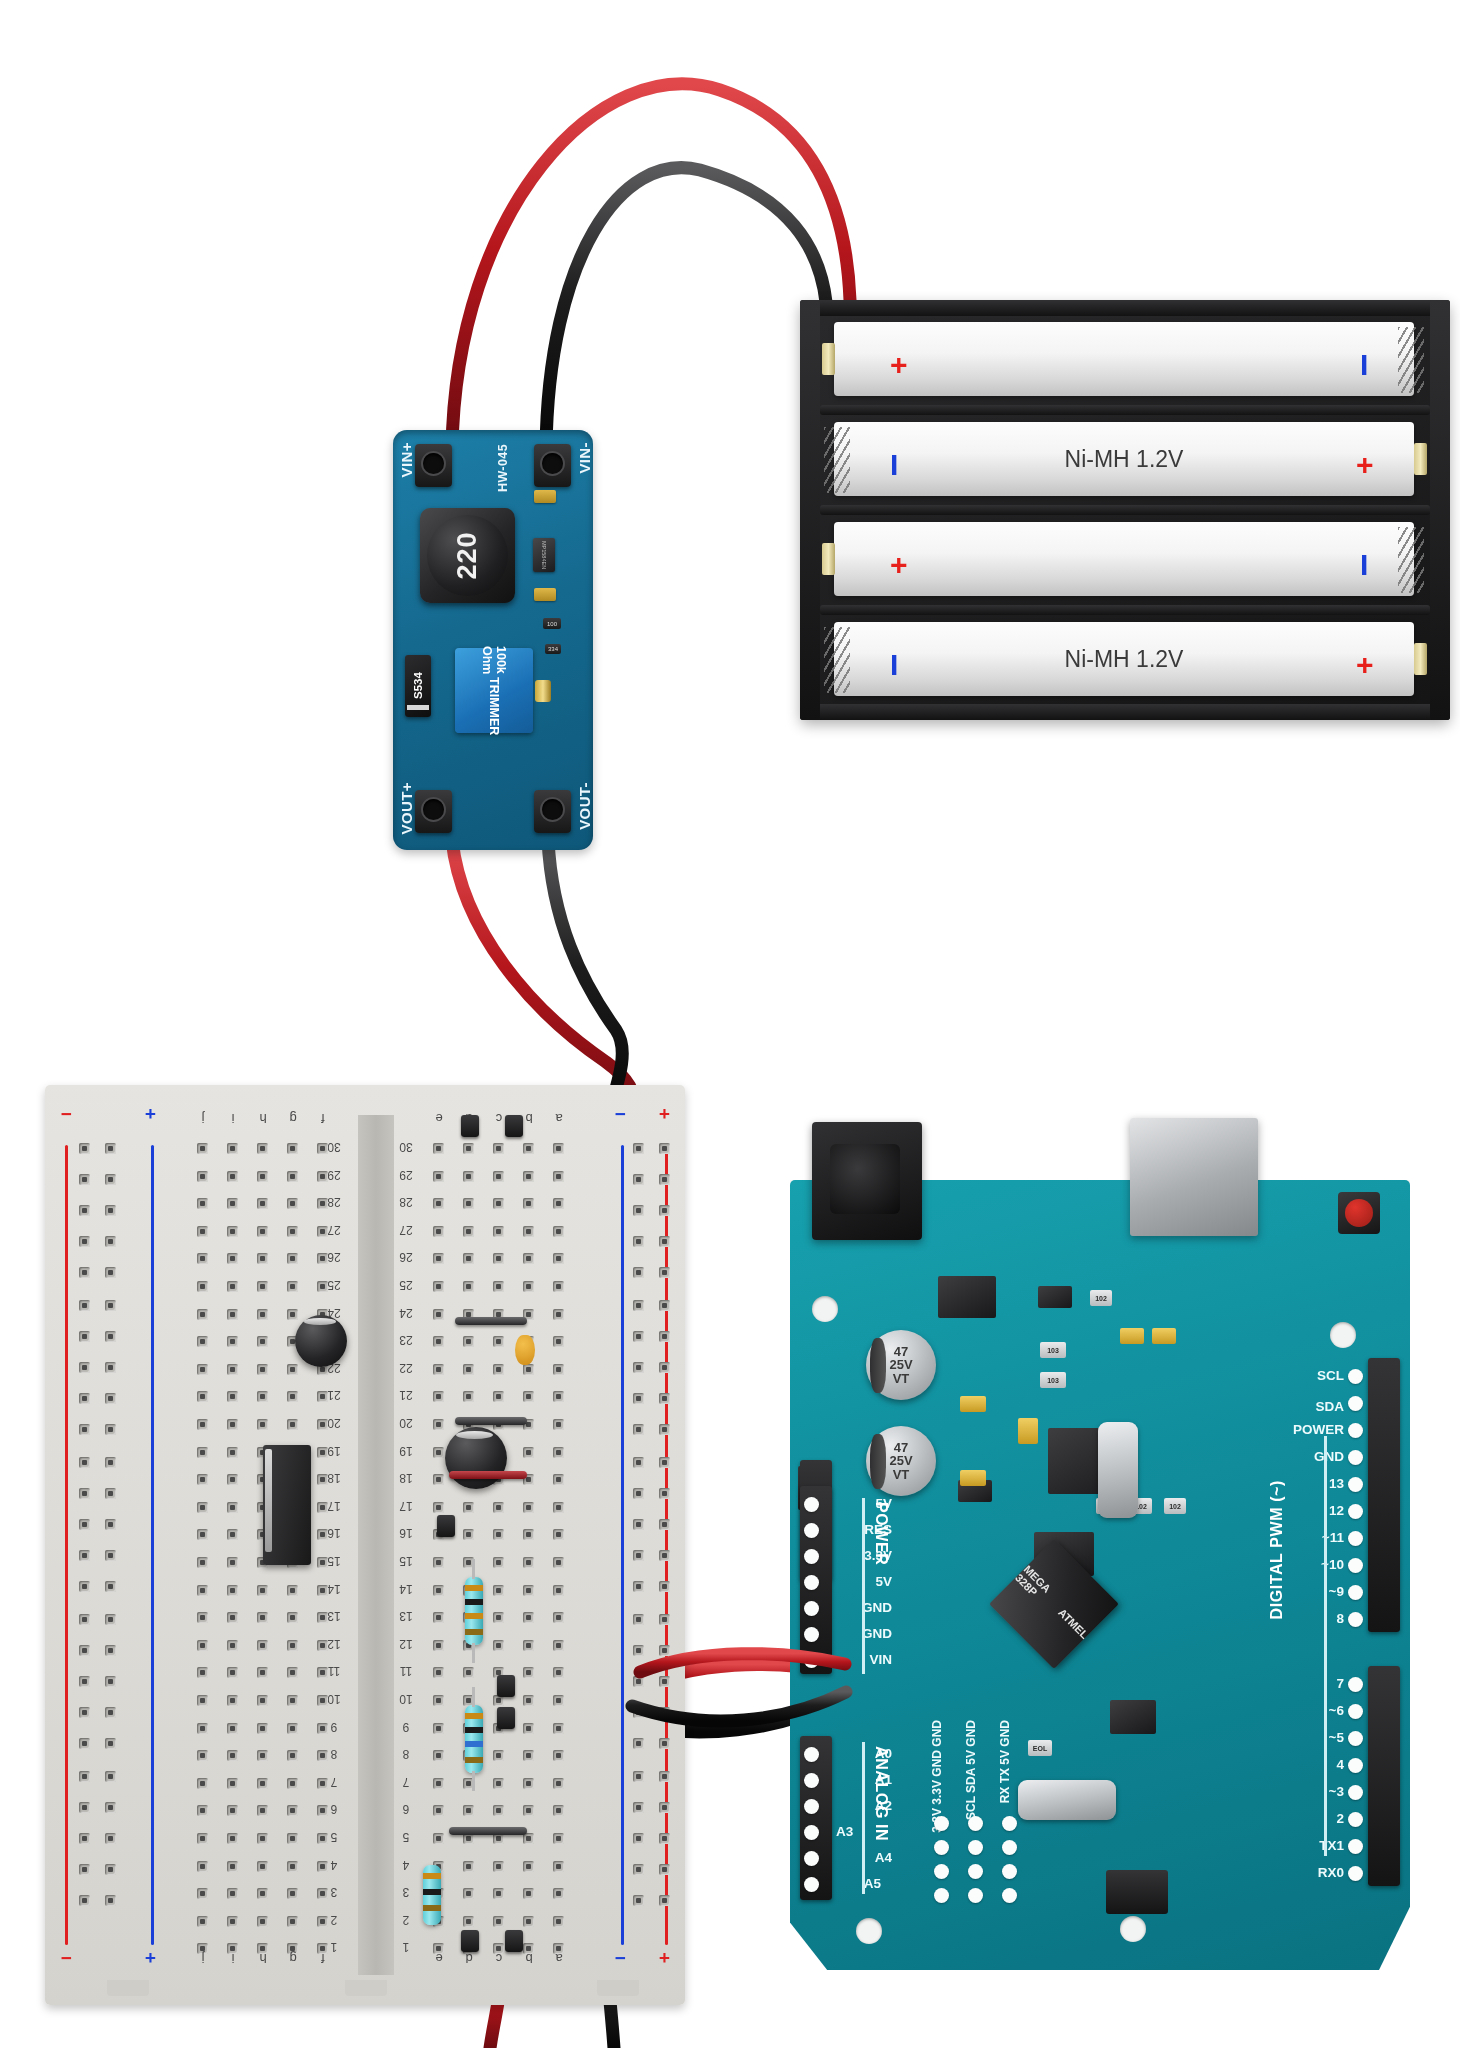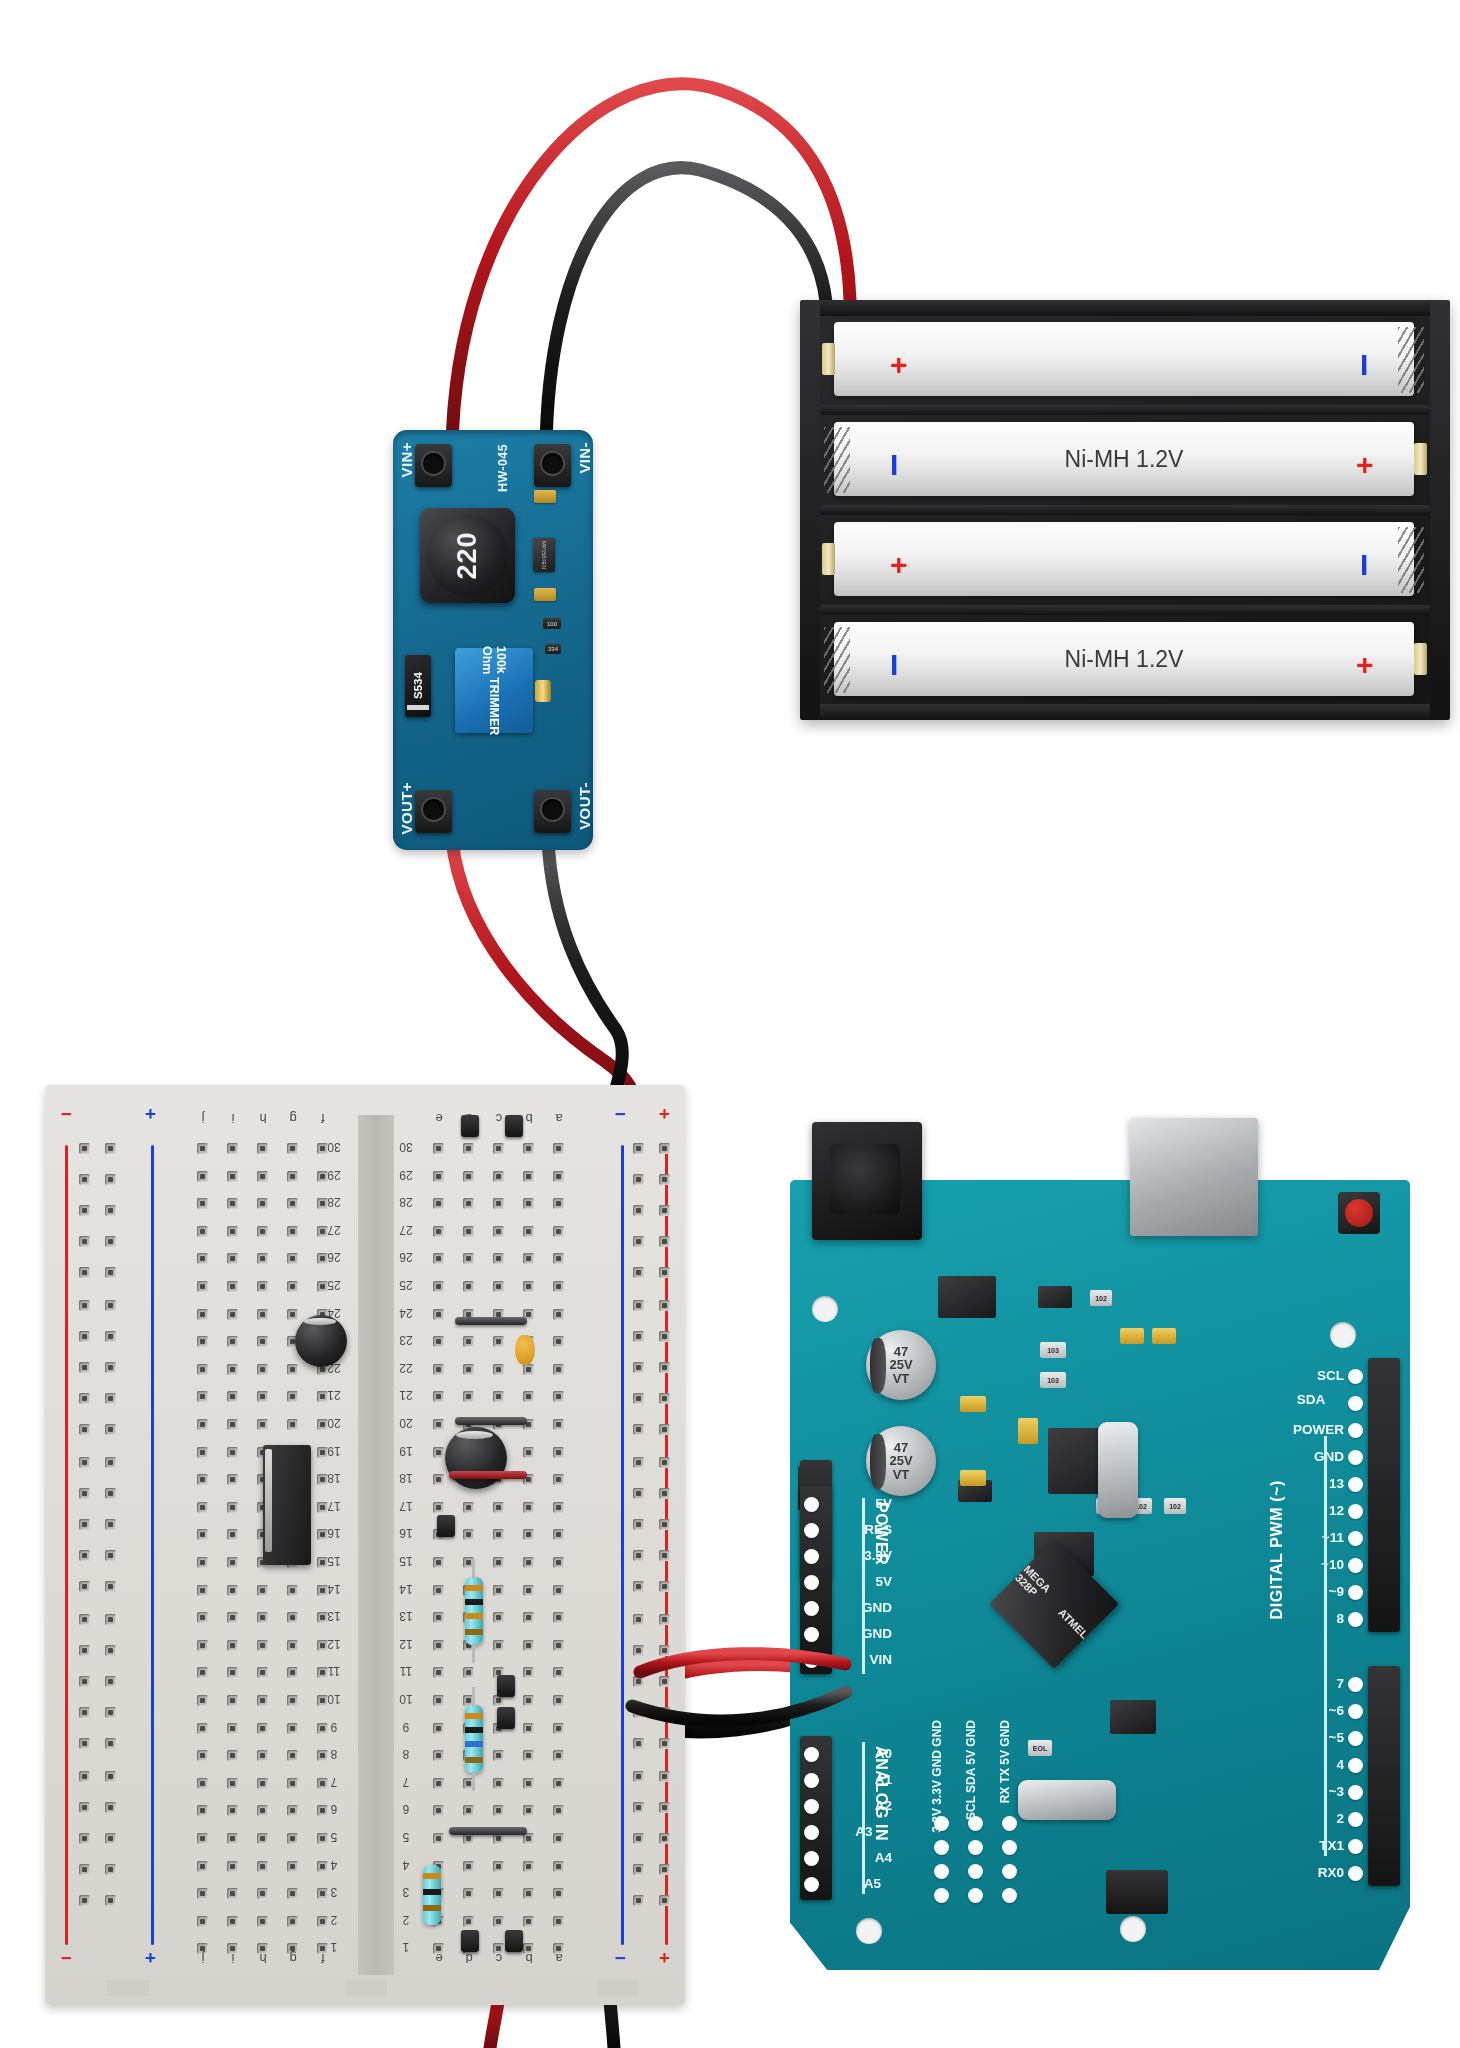--- a/index.html
+++ b/index.html
@@ -894,29 +894,29 @@
       <div class="plabel" style="left: 46px; top: 446px; width: 56px; text-align: right;">GND</div>
       <div class="hpin" style="left: 14px; top: 447px;"></div>
       <div class="plabel" style="left: 46px; top: 472px; width: 56px; text-align: right;">VIN</div>
       <div class="hpin" style="left: 14px; top: 473px;"></div>
       <div class="plabel" style="left: 46px; top: 566px; width: 56px; text-align: right;">A0</div>
       <div class="hpin" style="left: 14px; top: 567px;"></div>
       <div class="plabel" style="left: 46px; top: 592px; width: 56px; text-align: right;">A1</div>
       <div class="hpin" style="left: 14px; top: 593px;"></div>
       <div class="plabel" style="left: 46px; top: 618px; width: 56px; text-align: right;">A2</div>
       <div class="hpin" style="left: 14px; top: 619px;"></div>
-      <div class="plabel" style="left: 46px; top: 644px; width: 56px; text-align: center;">A3</div>
+      <div class="plabel" style="left: 46px; top: 644px; width: 56px; text-align: left;">A3</div>
       <div class="hpin" style="left: 14px; top: 645px;"></div>
       <div class="plabel" style="left: 46px; top: 670px; width: 56px; text-align: right;">A4</div>
       <div class="hpin" style="left: 14px; top: 671px;"></div>
       <div class="plabel" style="left: 35px; top: 696px; width: 56px; ">A5</div>
       <div class="hpin" style="left: 14px; top: 697px;"></div>
       <div class="plabel" style="left: 488px; top: 188px; width: 66px; text-align: right;">SCL</div>
       <div class="hpin" style="left: 558px; top: 189px;"></div>
-      <div class="plabel" style="left: 488px; top: 212px; width: 66px; text-align: center;">SDA</div>
+      <div class="plabel" style="left: 488px; top: 219px; width: 66px; text-align: right;">SDA</div>
       <div class="hpin" style="left: 558px; top: 216px;"></div>
       <div class="plabel" style="left: 488px; top: 242px; width: 66px; text-align: right;">POWER</div>
       <div class="hpin" style="left: 558px; top: 243px;"></div>
       <div class="plabel" style="left: 488px; top: 269px; width: 66px; text-align: right;">GND</div>
       <div class="hpin" style="left: 558px; top: 270px;"></div>
       <div class="plabel" style="left: 488px; top: 296px; width: 66px; text-align: right;">13</div>
       <div class="hpin" style="left: 558px; top: 297px;"></div>
       <div class="plabel" style="left: 488px; top: 323px; width: 66px; text-align: right;">12</div>
       <div class="hpin" style="left: 558px; top: 324px;"></div>
       <div class="plabel" style="left: 488px; top: 350px; width: 66px; text-align: right;">~11</div>

